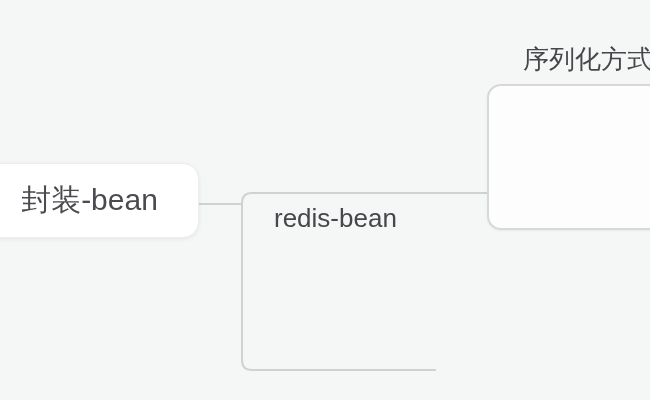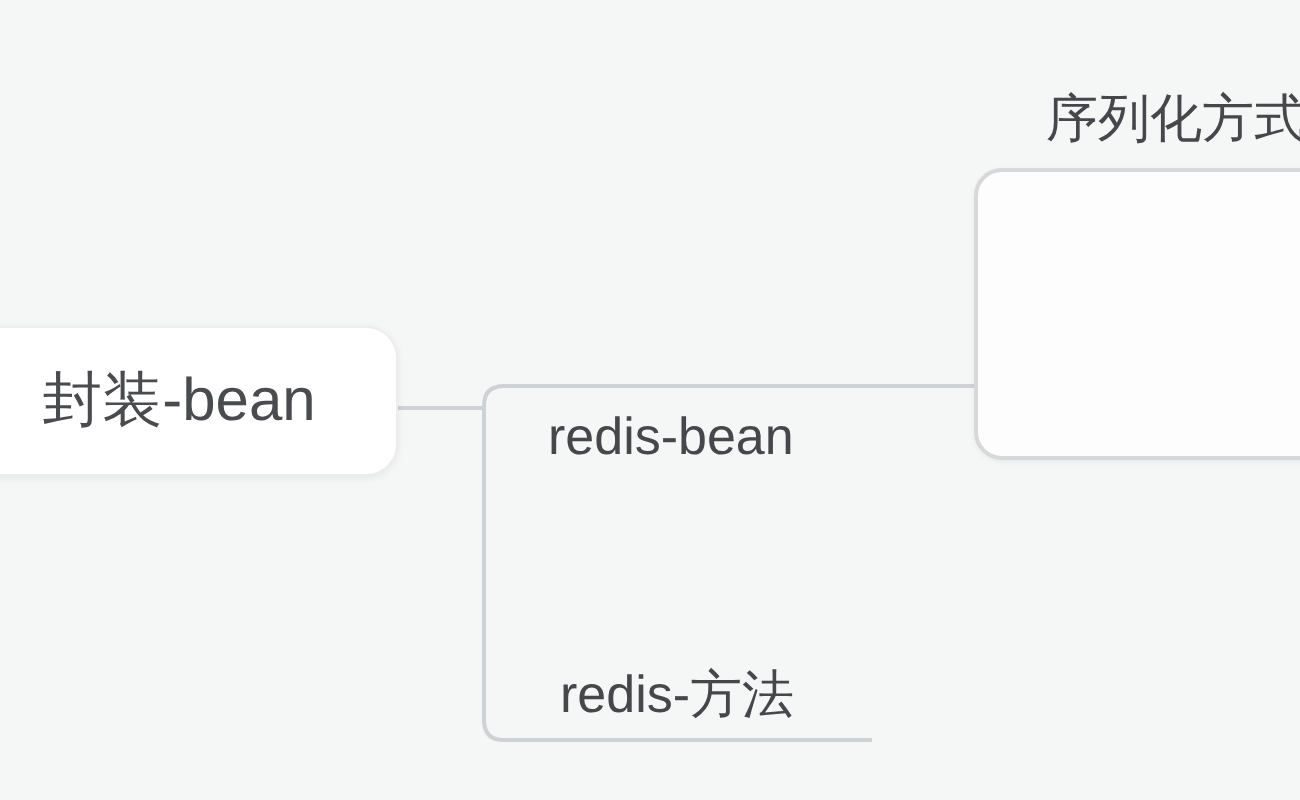--- a/index.html
+++ b/index.html
@@ -83,18 +83,17 @@
   </svg>
 
   <div class="subtree-box"></div>
 
   <div class="root-node">
     <span>封装-bean</span>
   </div>
 
   <div class="topic-label label-redis-bean">redis-bean</div>
 
-  <div class="topic-label label-redis-method">redis-方法</div>
 
   <div class="topic-label label-serialization">序列化方式</div>
 
 
 </div>
 
 </body></html>

